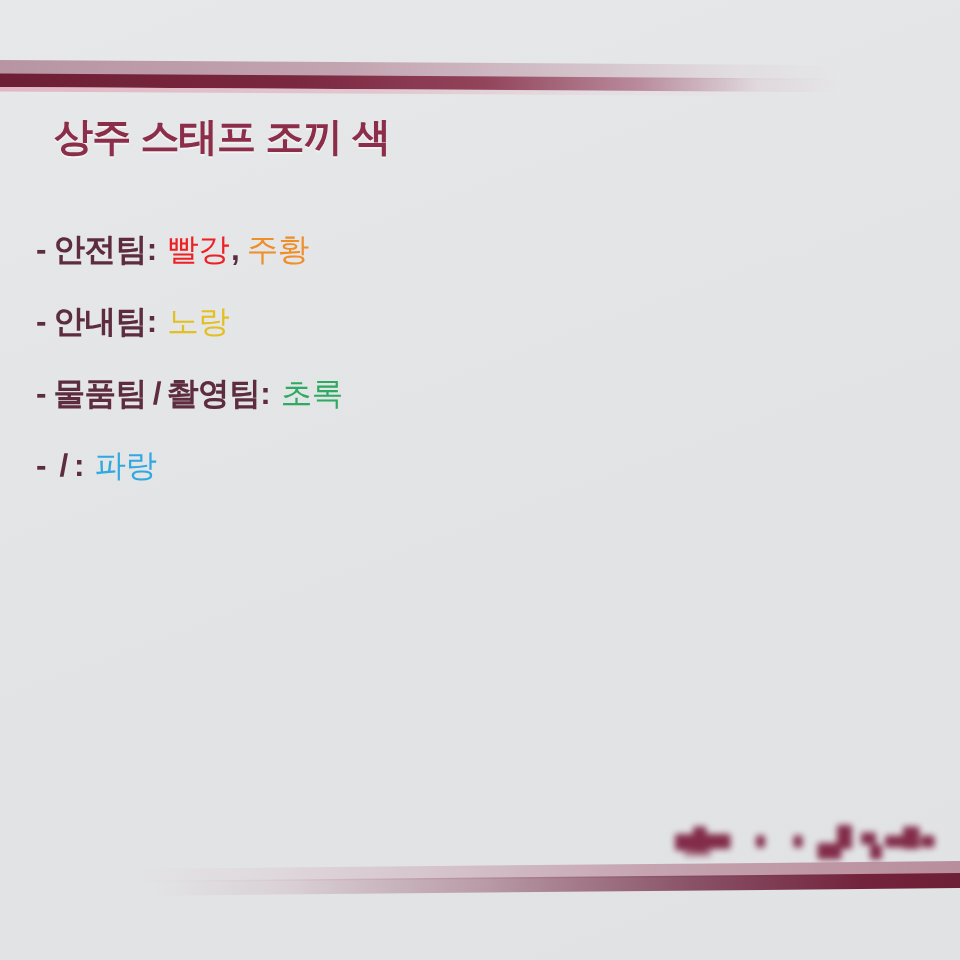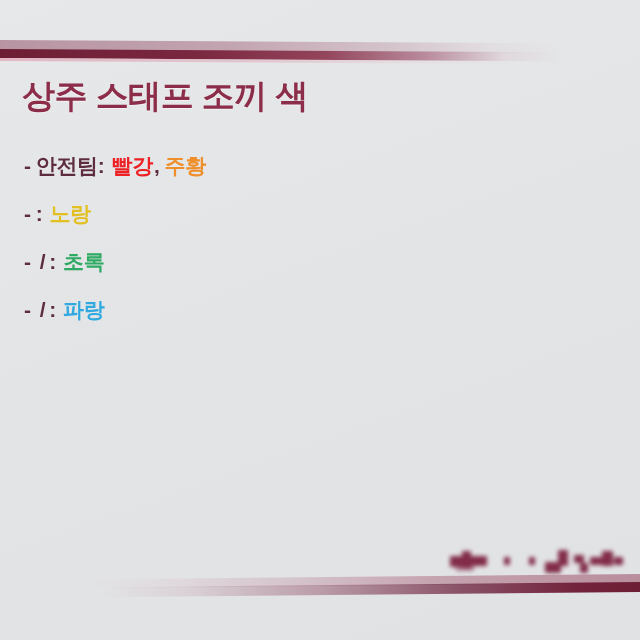--- a/index.html
+++ b/index.html
@@ -108,23 +108,23 @@
       rgba(125,62,86,0.88) 72%,
       #73233c 90%,
       #6d1f35 100%);
     transform: skewY(-0.55deg);
     transform-origin: right center;
   }
 
   
   .title {
     position: absolute;
-    left: 22px;
+    left: 36px;
     top: 74px;
-    font-size: 33px;
+    font-size: 26px;
     font-weight: bold;
     letter-spacing: -0.5px;
     color: #8c2d49;
     text-shadow: 0 1px 0 rgba(255,255,255,0.45);
     white-space: nowrap;
   }
 
   
   .list {
     position: absolute;
@@ -150,21 +150,21 @@
   }
   .colon {
     color: #5d2c3f;
     margin-right: 7px;
   }
   .sep {
     color: #5d2c3f;
     margin: 0 4px;
   }
   .val {
-    font-weight: bold;
+    font-weight: normal;
   }
   .comma {
     color: #5d2c3f;
     margin: 0 5px 0 1px;
     font-weight: bold;
   }
 
   
   .redacted {
     position: absolute;
@@ -214,27 +214,30 @@
       <span class="dash">-</span>
       <span class="team">안전팀</span>
       <span class="colon">:</span>
       <span class="val" style="color:#ed2024">빨강</span>
       <span class="comma">,</span>
       <span class="val" style="color:#ef8f2b">주황</span>
     </div>
 
     <div class="list-item">
       <span class="dash">-</span>
+      <span class="team">안내팀</span>
       <span class="colon">:</span>
       <span class="val" style="color:#e3c021">노랑</span>
     </div>
 
     <div class="list-item">
       <span class="dash">-</span>
+      <span class="team">물품팀</span>
       <span class="sep">/</span>
+      <span class="team">촬영팀</span>
       <span class="colon">:</span>
       <span class="val" style="color:#2eaa63">초록</span>
     </div>
 
     <div class="list-item">
       <span class="dash">-</span>
       <span class="sep">/</span>
       <span class="colon">:</span>
       <span class="val" style="color:#30a9e0">파랑</span>
     </div>

